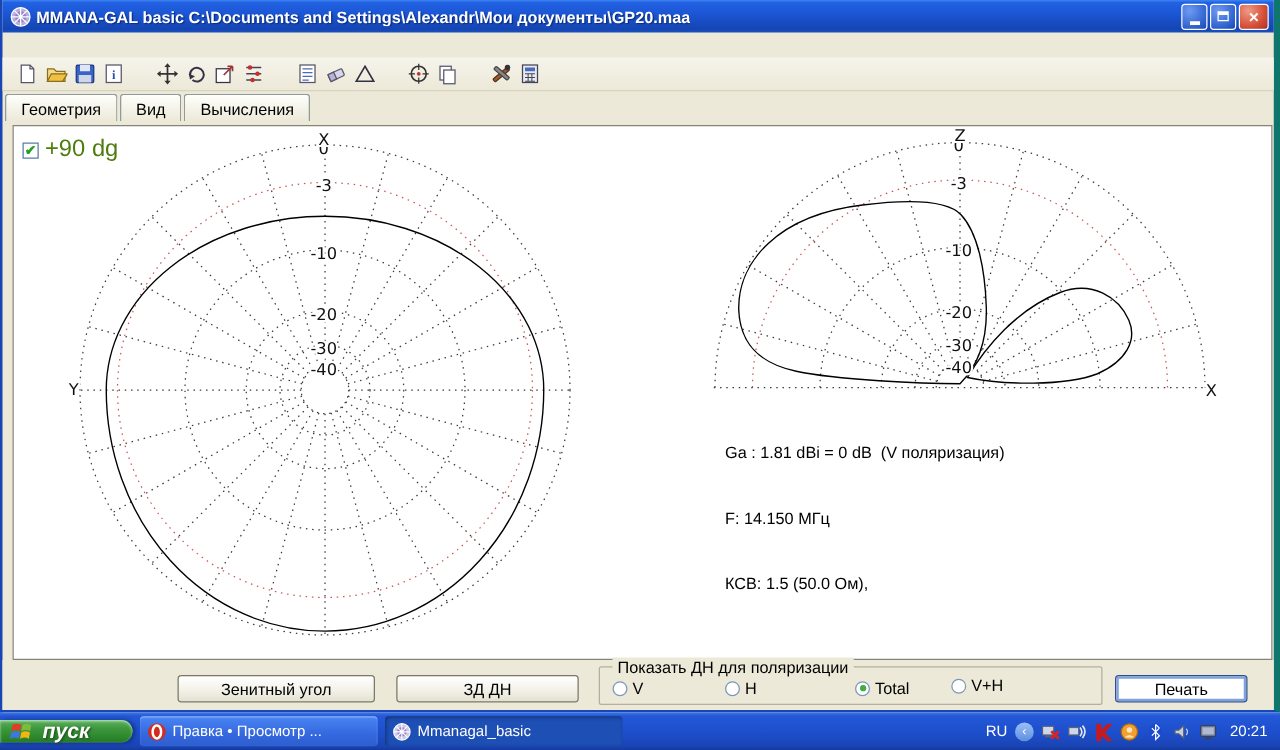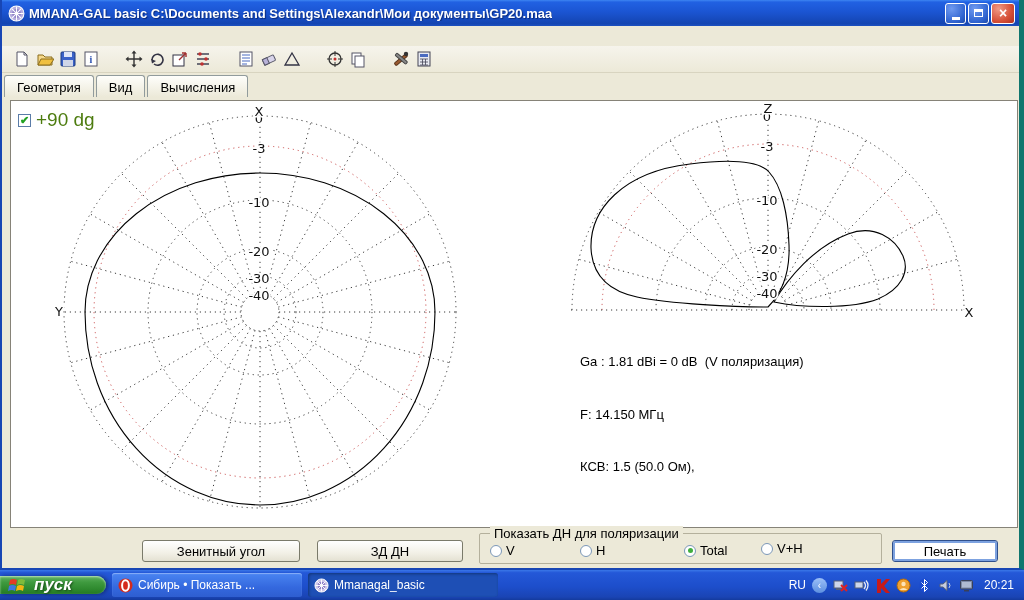--- a/index.html
+++ b/index.html
@@ -355,21 +355,21 @@
       <path d="M9 11 q3 -2 7 0 l-1 5 q-3 -2 -7 0 z" fill="#f2b513"></path>
     </svg>
     <span class="start-label">пуск</span>
   </div>
 
   <div class="task">
     <svg width="15" height="15" viewBox="0 0 15 15">
       <circle cx="7.5" cy="7.5" r="7" fill="#d32b1e"></circle>
         <ellipse cx="7.5" cy="7.5" rx="3.4" ry="5.2" fill="none" stroke="#fff" stroke-width="2"></ellipse>
     </svg>
-    <span class="t-label">Сибирь • Показать ...</span>
+    <span class="t-label">Правка • Просмотр ...</span>
   </div>
 
   <div class="task pressed">
     <svg width="15" height="15" viewBox="0 0 16 16">
       <circle cx="8" cy="8" r="7" fill="#cfc8ea" stroke="#fff"></circle>
         <circle cx="8" cy="8" r="4" fill="#8f82c8"></circle>
       <path d="M8 1.5 L8 14.5 M1.5 8 L14.5 8 M3.5 3.5 L12.5 12.5 M12.5 3.5 L3.5 12.5" stroke="#fff" stroke-width="1"></path>
     </svg>
     <span class="t-label">Mmanagal_basic</span>
   </div>

